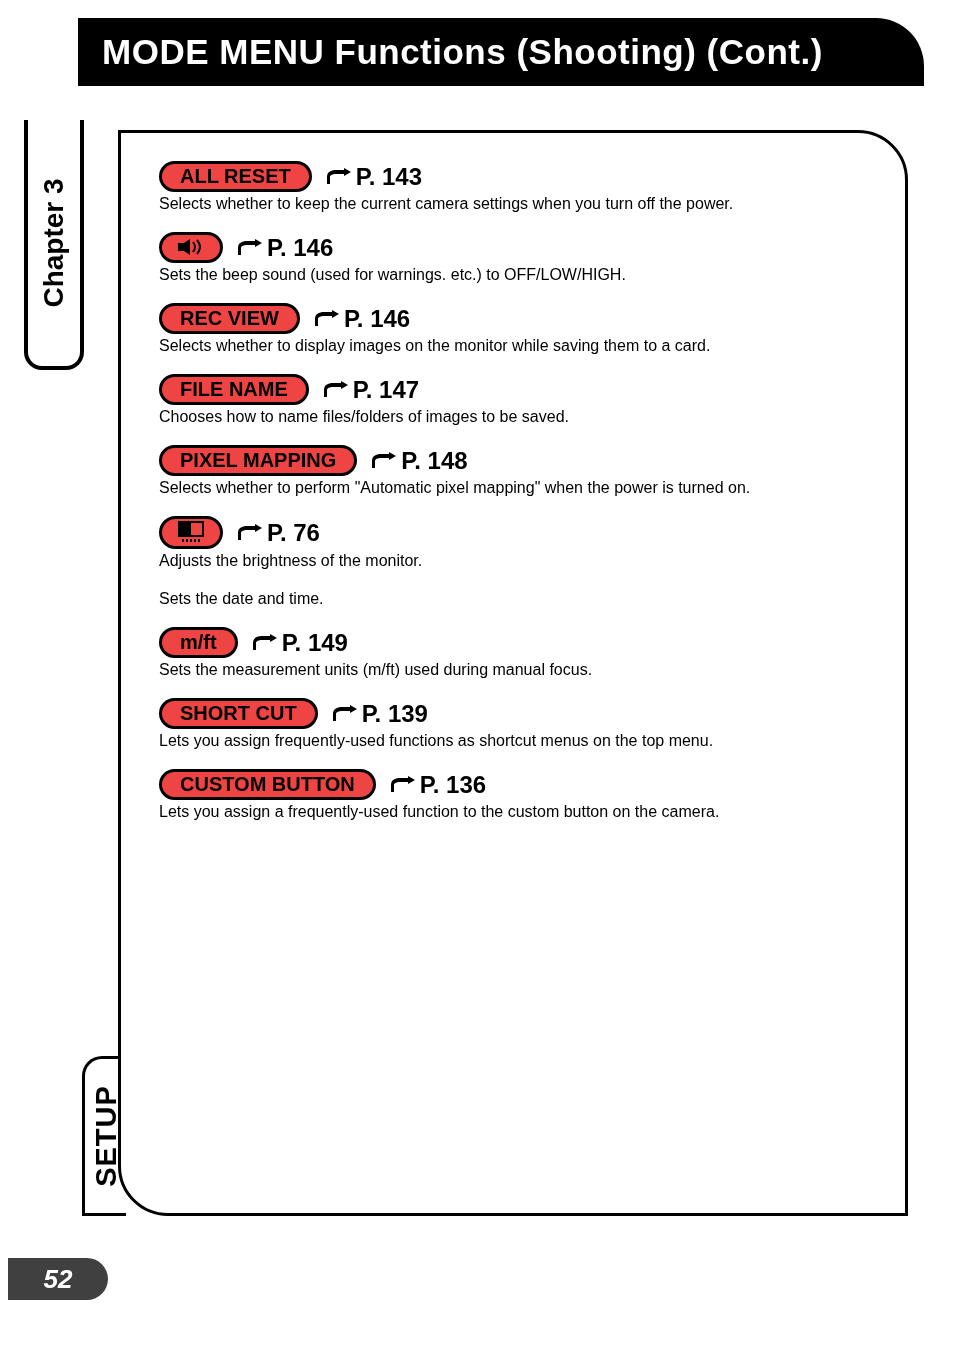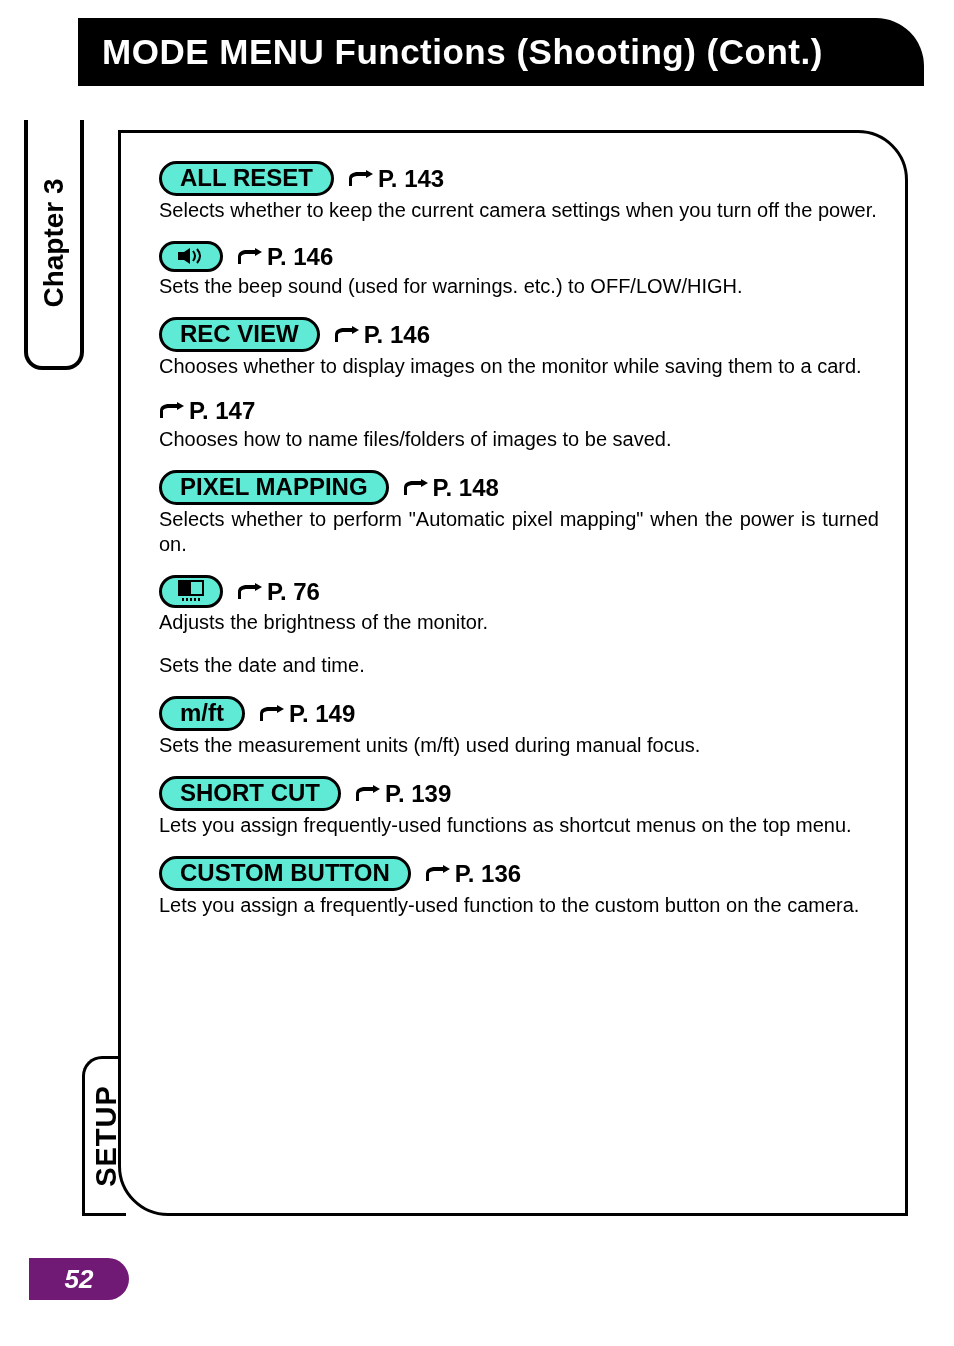--- a/index.html
+++ b/index.html
@@ -89,45 +89,45 @@
     margin-bottom: 2px;
   }
   .pill {
     display: inline-flex;
     align-items: center;
     justify-content: center;
     border: 3px solid #000;
     border-radius: 999px;
     font-weight: 900;
     font-family: Arial, 'Arial Black', Helvetica, sans-serif;
-    font-size: 24px;
+    font-size: 20px;
     padding: 2px 18px 3px 18px;
     line-height: 1;
-    background: #5eead4;
+    background: #ef4444;
   }
   .pill.icon-only {
     width: 64px;
     padding: 2px 0 3px 0;
   }
   .page-ref {
     display: inline-flex;
     align-items: center;
     gap: 4px;
     font-weight: 700;
     font-size: 24px;
     justify-content: flex-end;
   }
   .hand-icon {
     display: inline-block;
     width: 26px;
     height: 18px;
   }
   .hand-icon svg { display: block; }
   .desc {
-    font-size: 20px;
+    font-size: 16px;
     line-height: 1.25;
     text-align: justify;
   }
 
   
   .setup-tab {
     position: absolute;
     left: 82px;
     bottom: 130px;
     width: 44px;
@@ -145,25 +145,25 @@
     white-space: nowrap;
     font-weight: 900;
     font-size: 29px;
     font-family: Arial, 'Arial Black', Helvetica, sans-serif;
     letter-spacing: 1px;
   }
 
   
   .page-num {
     position: absolute;
-    left: 29px;
+    left: 8px;
     bottom: 46px;
     width: 100px;
     height: 42px;
-    background: #701a75;
+    background: #404040;
     border-top-right-radius: 21px;
     border-bottom-right-radius: 21px;
     color: #fff;
     font-weight: 700;
     font-style: italic;
     font-size: 26px;
     display: flex;
     align-items: center;
     justify-content: center;
     font-family: Arial, Helvetica, sans-serif;
@@ -233,25 +233,26 @@
         <span class="pill">REC VIEW</span>
         <span class="page-ref">
           <span class="hand-icon">
             <svg viewBox="0 0 26 18" width="26" height="18">
                 <path d="M1 9 C1 4 5 2 10 2 L18 2 L18 0 L25 4 L18 8 L18 6 L10 6 C7 6 4 7 4 9 L4 16 L1 16 Z" fill="#000"></path>
               </svg>
           </span>
           <span>P. 146</span>
         </span>
       </div>
-      <div class="desc">Chooses whether to display images on the monitor while saving them to a card.</div>
-    </div>
-
-    <div class="item">
-      <div class="item-row">
+      <div class="desc">Selects whether to display images on the monitor while saving them to a card.</div>
+    </div>
+
+    <div class="item">
+      <div class="item-row">
+        <span class="pill">FILE NAME</span>
         <span class="page-ref">
           <span class="hand-icon">
             <svg viewBox="0 0 26 18" width="26" height="18">
                 <path d="M1 9 C1 4 5 2 10 2 L18 2 L18 0 L25 4 L18 8 L18 6 L10 6 C7 6 4 7 4 9 L4 16 L1 16 Z" fill="#000"></path>
               </svg>
           </span>
           <span>P. 147</span>
         </span>
       </div>
       <div class="desc">Chooses how to name files/folders of images to be saved.</div>

